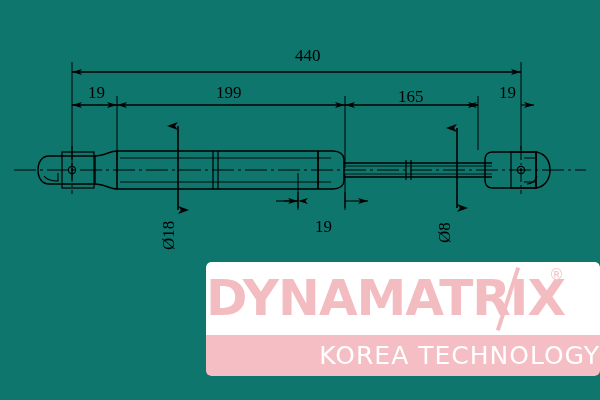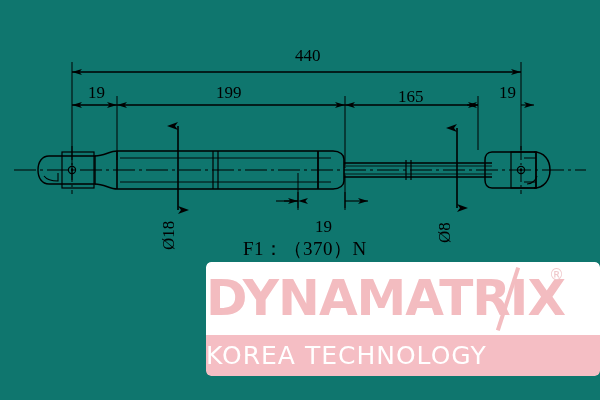--- a/index.html
+++ b/index.html
@@ -96,21 +96,21 @@
     left: 343px;
     top: 4px;
     font-family: "DejaVu Sans", sans-serif;
     font-size: 15px;
     color: #f0c9cc;
   }
   #wm-bottom {
     height: 41px;
     background: #f5bec4;
     border-radius: 0 0 5px 5px;
-    text-align: left;
+    text-align: right;
   }
   #wm-tagline {
     font-family: "DejaVu Sans", sans-serif;
     font-size: 25px;
     color: #ffffff;
     line-height: 41px;
     letter-spacing: 1px;
     white-space: nowrap;
   }
 </style>
@@ -274,21 +274,20 @@
   <div class="dim-text" style="left:398px; top:88px;">165</div>
 
   <div class="dim-text" style="left:499px; top:84px;">19</div>
 
   <div class="dim-text" style="left:315px; top:186px;margin-top:32px;">19</div>
 
   <div class="vert-label" style="left:160px; top:250px;">Ø18</div>
 
   <div class="vert-label" style="left:436px; top:243px;">Ø8</div>
 
-  <div id="force-label">F1：（370）N</div>
 
   <div id="watermark">
     <div id="wm-top">
       <div id="wm-brand">DYNAMATRIX</div>
       <div id="wm-slash"></div>
       <div id="wm-reg">®</div>
     </div>
     <div id="wm-bottom">
       <span id="wm-tagline">KOREA TECHNOLOGY</span>
     </div>

